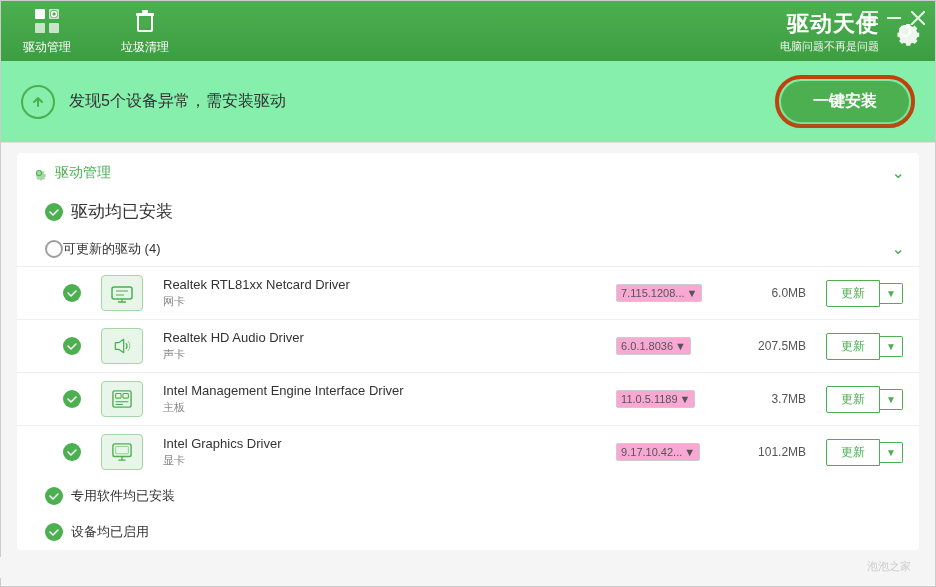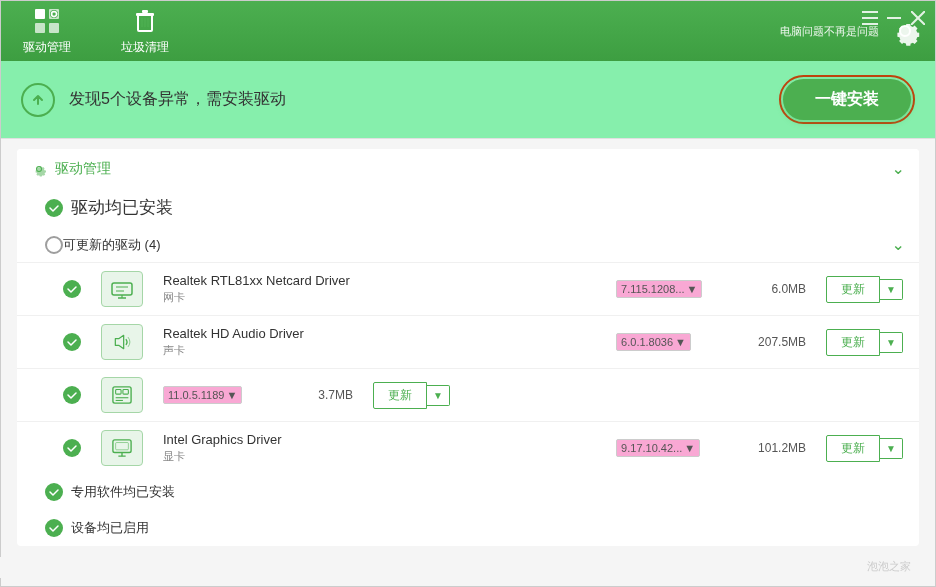--- a/index.html
+++ b/index.html
@@ -155,21 +155,21 @@
       padding: 10px 32px;
       font-size: 16px;
       cursor: pointer;
       font-family: "Microsoft YaHei", sans-serif;
       font-weight: bold;
       outline: none;
       box-shadow: 0 2px 6px rgba(76,175,80,0.4);
     }
 
     .one-key-wrapper {
-      border: 2px solid #c2410c;
+      border: 4px solid #c2410c;
       border-radius: 26px;
       padding: 2px;
     }
 
     
     .content {
       flex: 1;
       padding: 10px 16px;
       overflow-y: auto;
       background: #f5f5f5;
@@ -432,20 +432,21 @@
             <line x1="14" y1="11" x2="14" y2="20" stroke="#4caf50" stroke-width="1.5"></line>
             <line x1="17" y1="11" x2="17" y2="20" stroke="#4caf50" stroke-width="1.5"></line>
           </svg>
         </div>
         <span>垃圾清理</span>
       </div>
     </div>
 
     <div class="title-bar-brand">
       <div class="brand-text">
+        <div class="brand-title">驱动天使</div>
         <div class="brand-sub">电脑问题不再是问题</div>
       </div>
       <svg class="brand-gear" viewBox="0 0 36 36">
         <path d="M18 12a6 6 0 100 12A6 6 0 0018 12zm0 10a4 4 0 110-8 4 4 0 010 8z" fill="white"></path>
         <path d="M32.2 19.8l-2.1-.4a12.1 12.1 0 00-.9-2.2l1.3-1.7-2.9-2.9-1.7 1.3a12.1 12.1 0 00-2.2-.9l-.4-2.1h-4l-.4 2.1a12.1 12.1 0 00-2.2.9l-1.7-1.3-2.9 2.9 1.3 1.7a12.1 12.1 0 00-.9 2.2l-2.1.4v4l2.1.4c.2.8.5 1.5.9 2.2l-1.3 1.7 2.9 2.9 1.7-1.3c.7.4 1.4.7 2.2.9l.4 2.1h4l.4-2.1c.8-.2 1.5-.5 2.2-.9l1.7 1.3 2.9-2.9-1.3-1.7c.4-.7.7-1.4.9-2.2l2.1-.4v-4z" fill="white" opacity="0.9"></path>
       </svg>
     </div>
   </div>
 
   <div class="notification-bar">
@@ -565,20 +566,24 @@
           </div>
           <div class="driver-icon-box">
             <svg viewBox="0 0 24 22">
               <rect x="2" y="2" width="20" height="18" rx="2" fill="none" stroke="#4caf50" stroke-width="1.5"></rect>
               <rect x="5" y="5" width="6" height="5" rx="1" fill="none" stroke="#4caf50" stroke-width="1.2"></rect>
               <rect x="13" y="5" width="6" height="5" rx="1" fill="none" stroke="#4caf50" stroke-width="1.2"></rect>
               <line x1="5" y1="14" x2="19" y2="14" stroke="#4caf50" stroke-width="1.2"></line>
               <line x1="5" y1="17" x2="13" y2="17" stroke="#4caf50" stroke-width="1.2"></line>
             </svg>
           </div>
+          <div class="driver-info">
+            <div class="driver-name">Intel Management Engine Interface Driver</div>
+            <div class="driver-type">主板</div>
+          </div>
           <div class="driver-version">
             <div class="version-dropdown">
               <span>11.0.5.1189</span>
               <span>▼</span>
             </div>
           </div>
           <div class="driver-size">3.7MB</div>
           <div class="update-btn-group">
             <button class="update-btn">更新</button>
             <div class="update-dropdown">▼</div>

